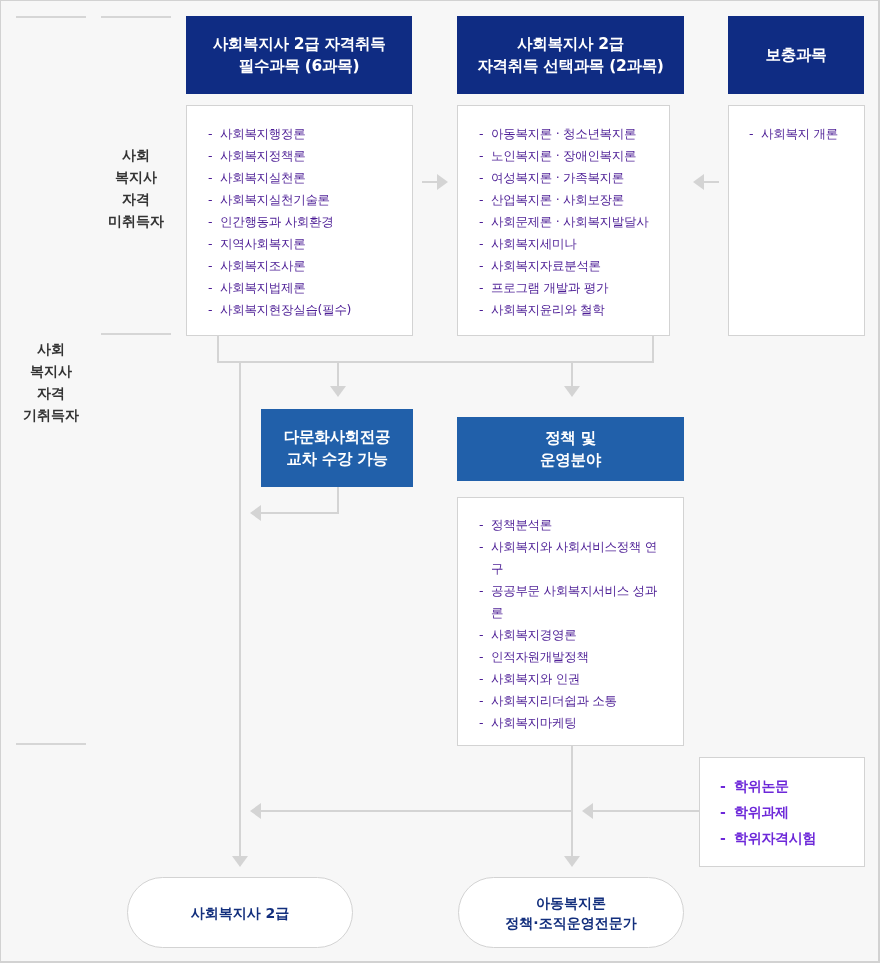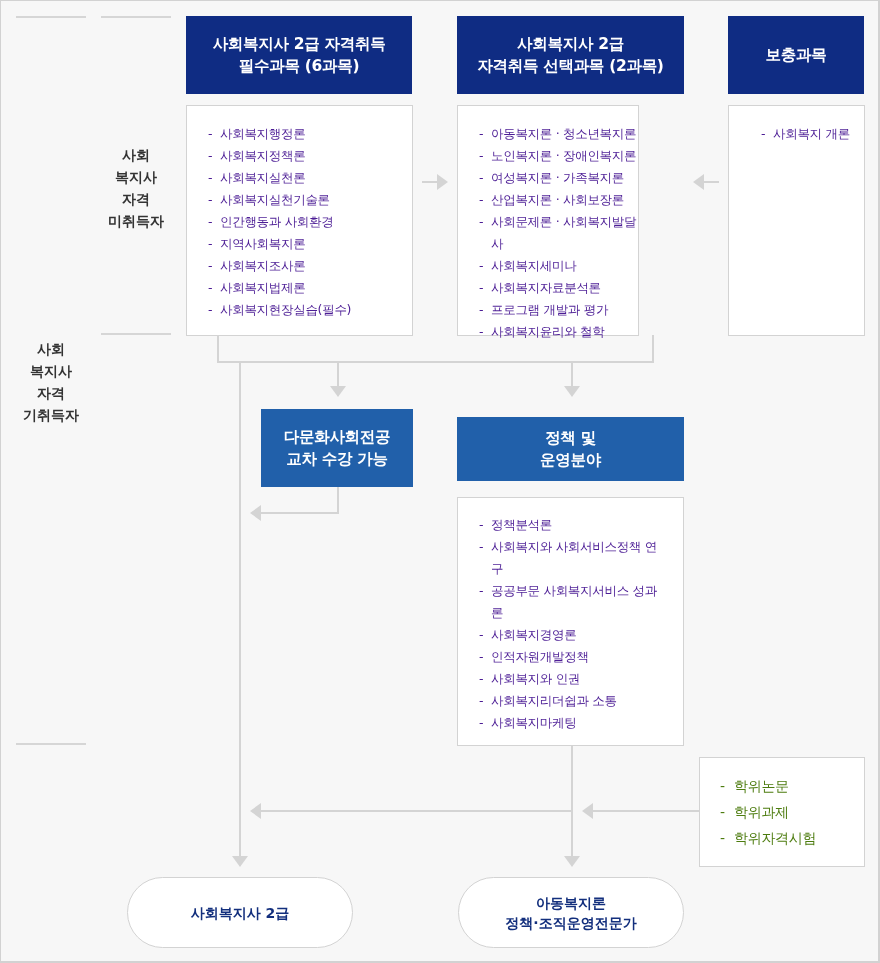--- a/index.html
+++ b/index.html
@@ -26,21 +26,21 @@
     .hdr.navy { background: #0f2c83; }
     .hdr.blue { background: #2160aa; }
 
     .box {
       position: absolute; background: #ffffff; border: 1px solid #d3d3d3;
     }
     .list { list-style: none; font-size: 12.5px; color: #4c1d95; line-height: 22px; letter-spacing: -0.3px; }
     .list li { position: relative; padding-left: 12px; }
     .list li::before { content: "-"; position: absolute; left: 0; top: 0; }
 
-    .deg-list { list-style: none; font-size: 14px; font-weight: normal; color: #4d7c0f; line-height: 26px; letter-spacing: -0.3px; }
+    .deg-list { list-style: none; font-size: 14px; font-weight: bold; color: #6d28d9; line-height: 26px; letter-spacing: -0.3px; }
     .deg-list li { position: relative; padding-left: 14px; }
     .deg-list li::before { content: "-"; position: absolute; left: 0; top: 0; }
 
     .oval {
       position: absolute; background: #ffffff; border: 1px solid #d3d3d3; border-radius: 36px;
       display: flex; align-items: center; justify-content: center; text-align: center;
       font-weight: bold; font-size: 14px; line-height: 20px; color: #132f7d; white-space: pre-line;
     }
 
     .arrow-right, .arrow-left, .arrow-down { position: absolute; width: 0; height: 0; }
@@ -80,35 +80,35 @@
       <li>사회복지실천론</li>
       <li>사회복지실천기술론</li>
       <li>인간행동과 사회환경</li>
       <li>지역사회복지론</li>
       <li>사회복지조사론</li>
       <li>사회복지법제론</li>
       <li>사회복지현장실습(필수)</li>
     </ul>
   </div>
 
-  <div class="box" style="left:456px; top:104px; width:182px; height:231px; padding:17px 0 0 21px;">
+  <div class="box" style="left:456px; top:104px; width:213px; height:231px; padding:17px 0 0 21px;">
     <ul class="list">
       <li>아동복지론 · 청소년복지론</li>
       <li>노인복지론 · 장애인복지론</li>
       <li>여성복지론 · 가족복지론</li>
       <li>산업복지론 · 사회보장론</li>
       <li>사회문제론 · 사회복지발달사</li>
       <li>사회복지세미나</li>
       <li>사회복지자료분석론</li>
       <li>프로그램 개발과 평가</li>
       <li>사회복지윤리와 철학</li>
     </ul>
   </div>
 
-  <div class="box" style="left:727px; top:104px; width:137px; height:231px; padding:17px 0 0 32px;">
+  <div class="box" style="left:727px; top:104px; width:137px; height:231px; padding:17px 0 0 20px;">
     <ul class="list">
       <li>사회복지 개론</li>
     </ul>
   </div>
 
   <div class="hline" style="left:421px; top:180px; width:16px;"></div>
   <div class="arrow-right" style="left:436px; top:173px;"></div>
 
   <div class="arrow-left" style="left:692px; top:173px;"></div>
   <div class="hline" style="left:702px; top:180px; width:16px;"></div>

